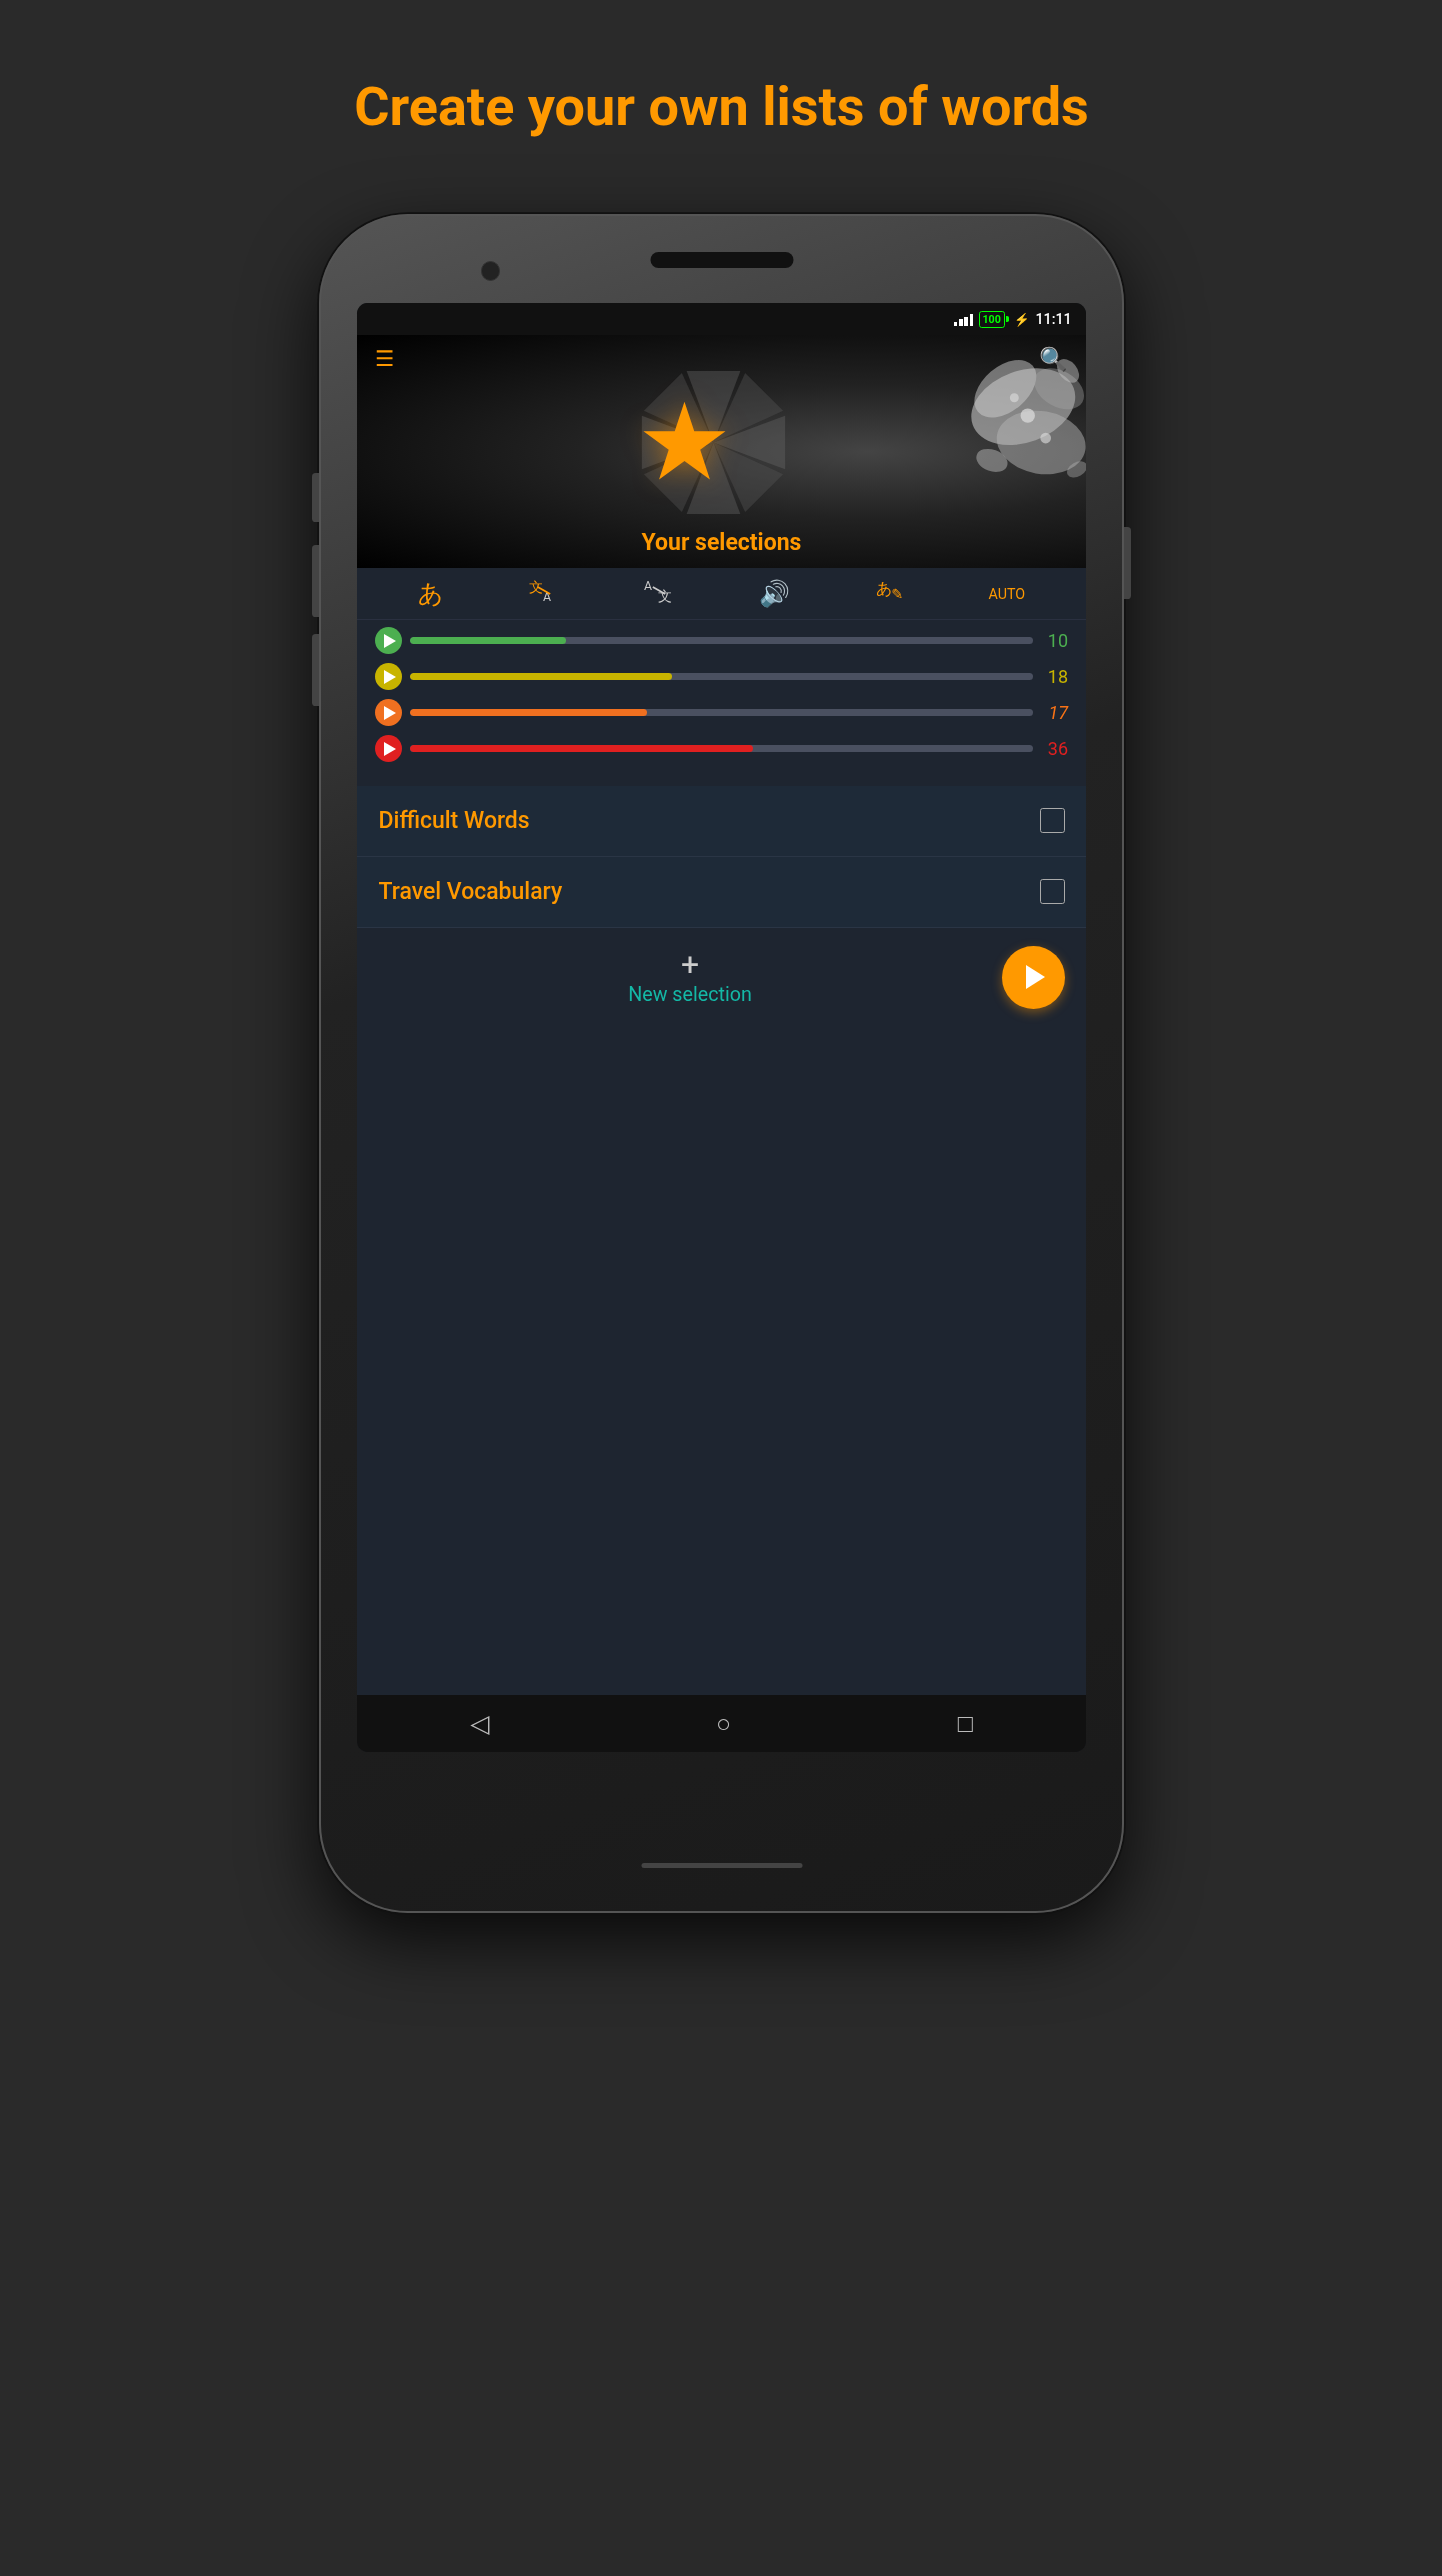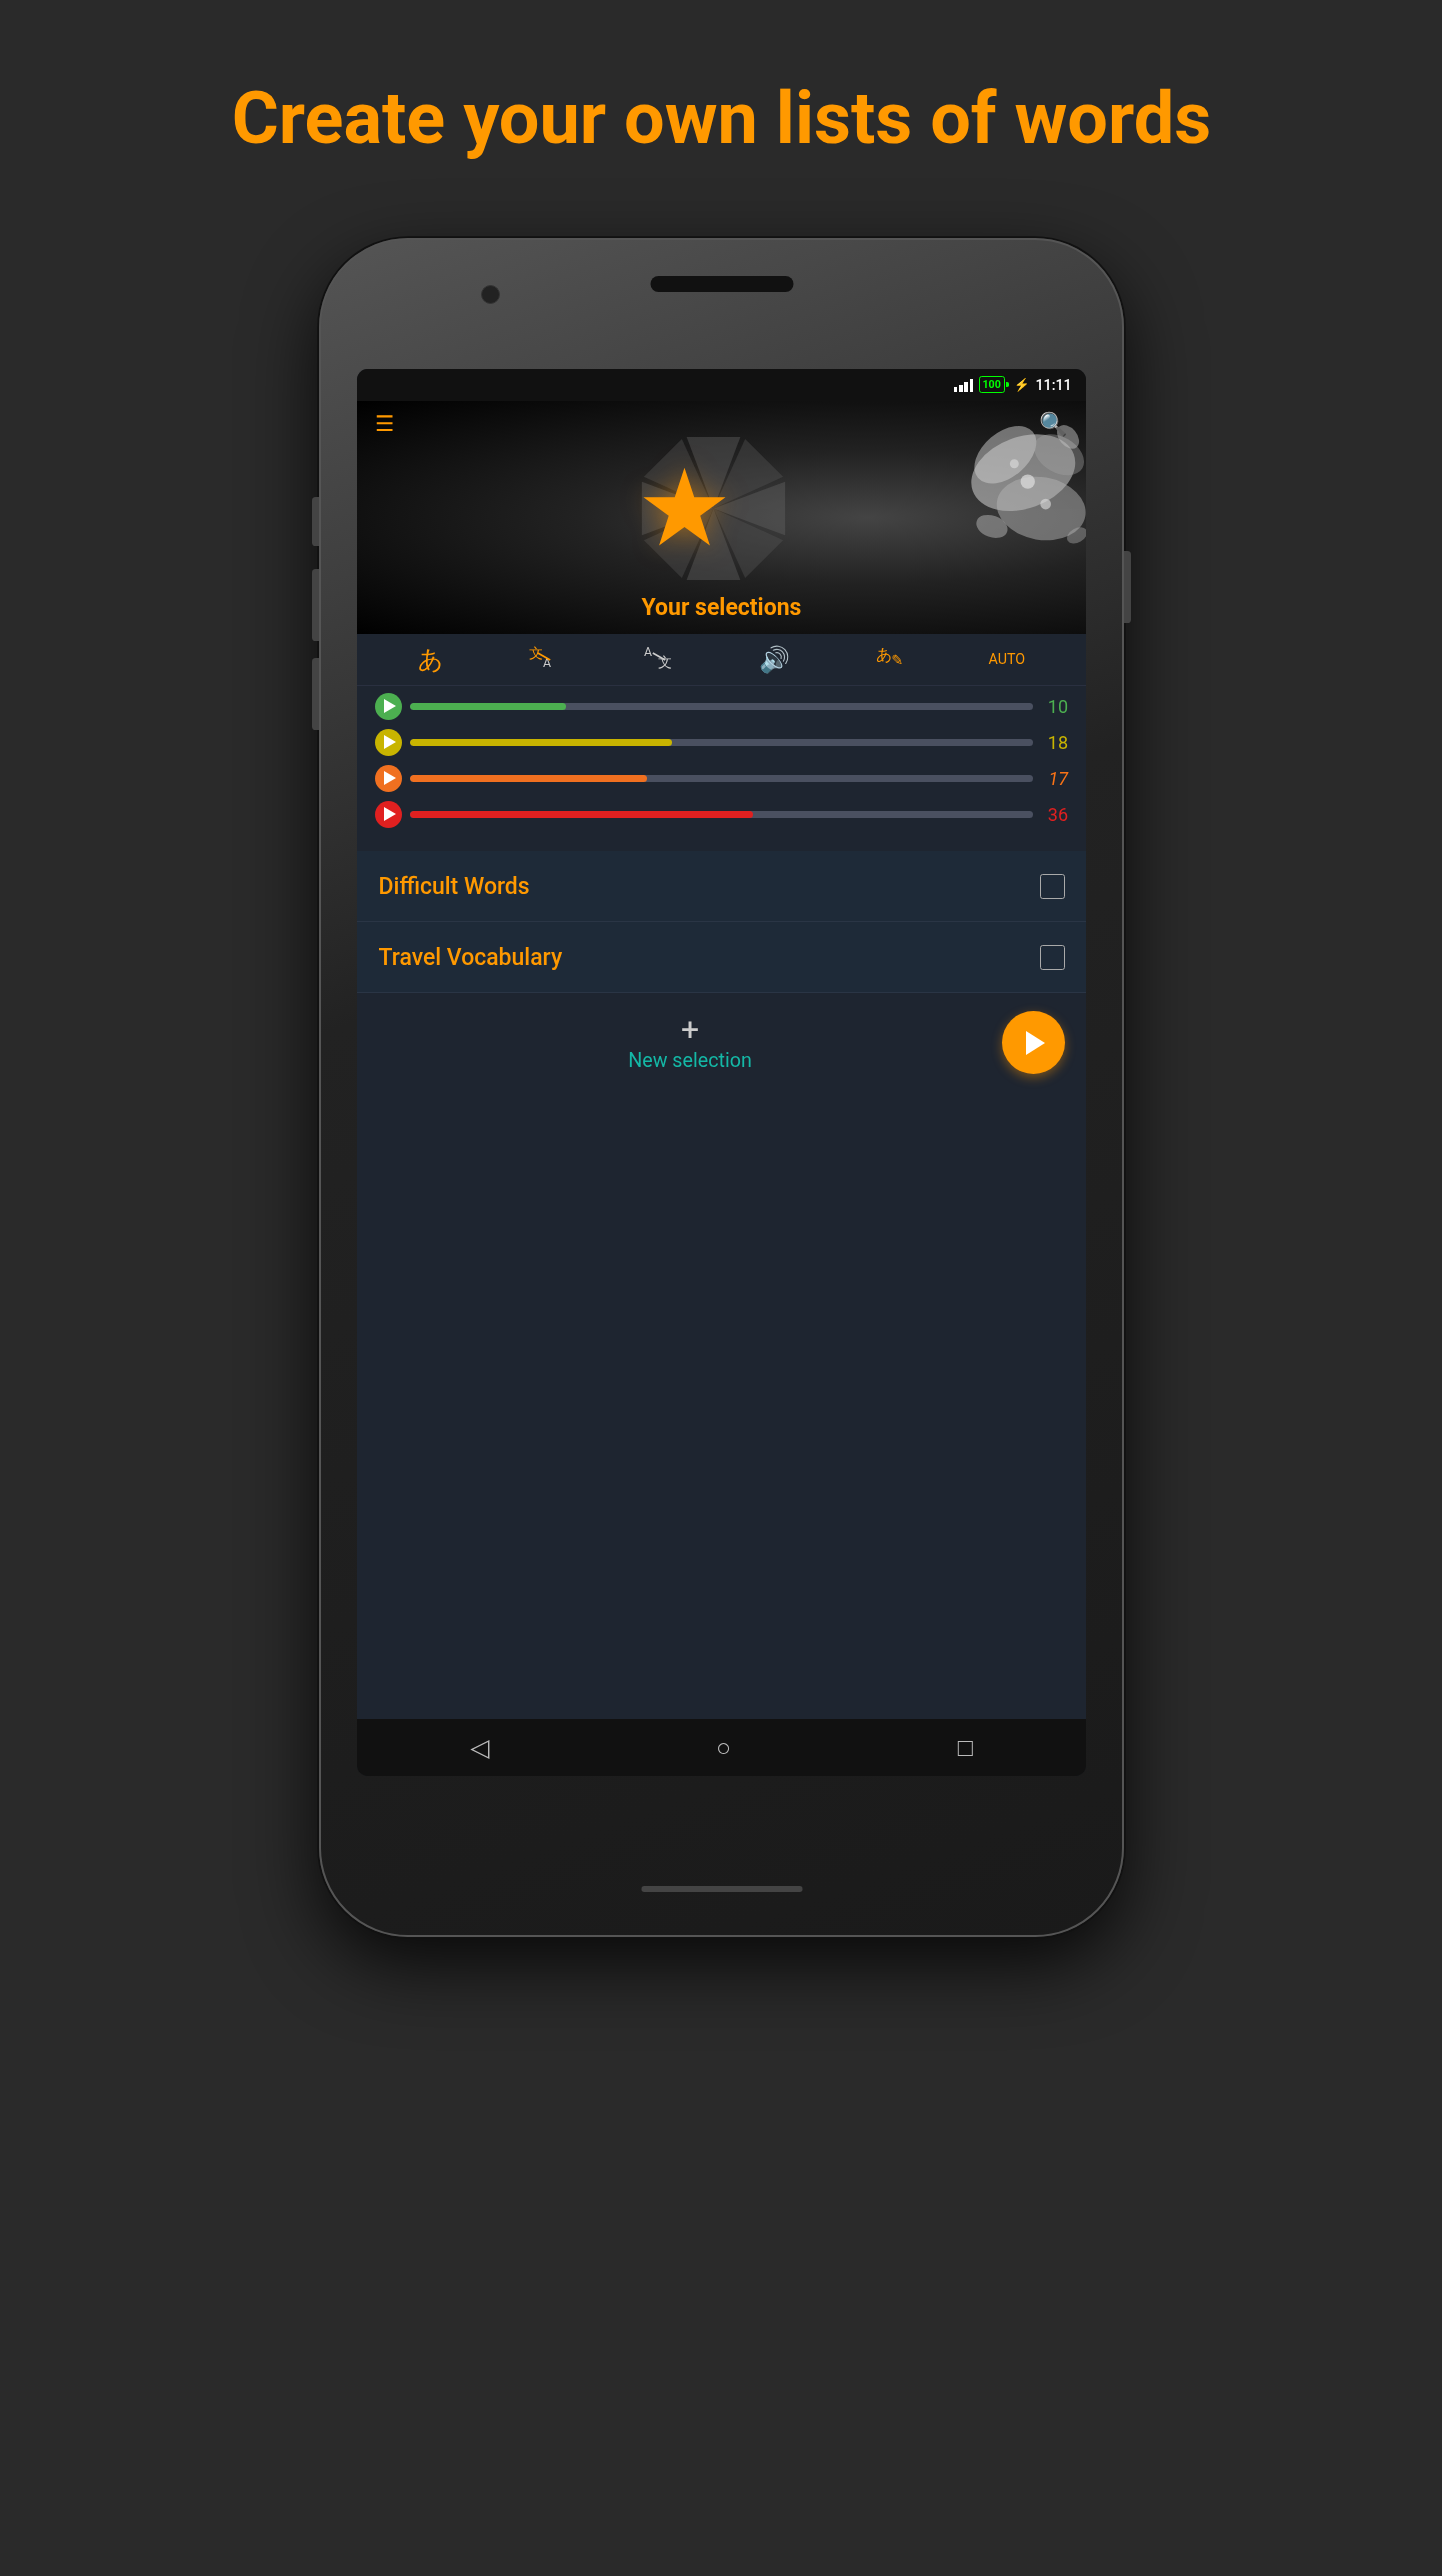--- a/index.html
+++ b/index.html
@@ -12,21 +12,21 @@
       flex-direction: column;
       align-items: center;
       justify-content: flex-start;
       font-family: 'Roboto', Arial, sans-serif;
       overflow: hidden;
     }
 
     .headline {
       margin-top: 72px;
       text-align: left;
-      font-size: 72px;
+      font-size: 54px;
       color: #c8c8c8;
       line-height: 1.3;
       font-weight: 300;
     }
 
     .headline span {
       color: #f90;
       font-weight: 700;
     }
 
@@ -77,21 +77,20 @@
       position: absolute;
       top: 89px;
       left: 38px;
       right: 38px;
       bottom: 161px;
       background: #1a1e24;
       border-radius: 10.7px;
       overflow: hidden;
       display: flex;
       flex-direction: column;
-      margin-top: 42px;
     }
 
     
     .status-bar {
       height: 32px;
       background: #111;
       display: flex;
       align-items: center;
       justify-content: flex-end;
       padding: 0 14.3px;

